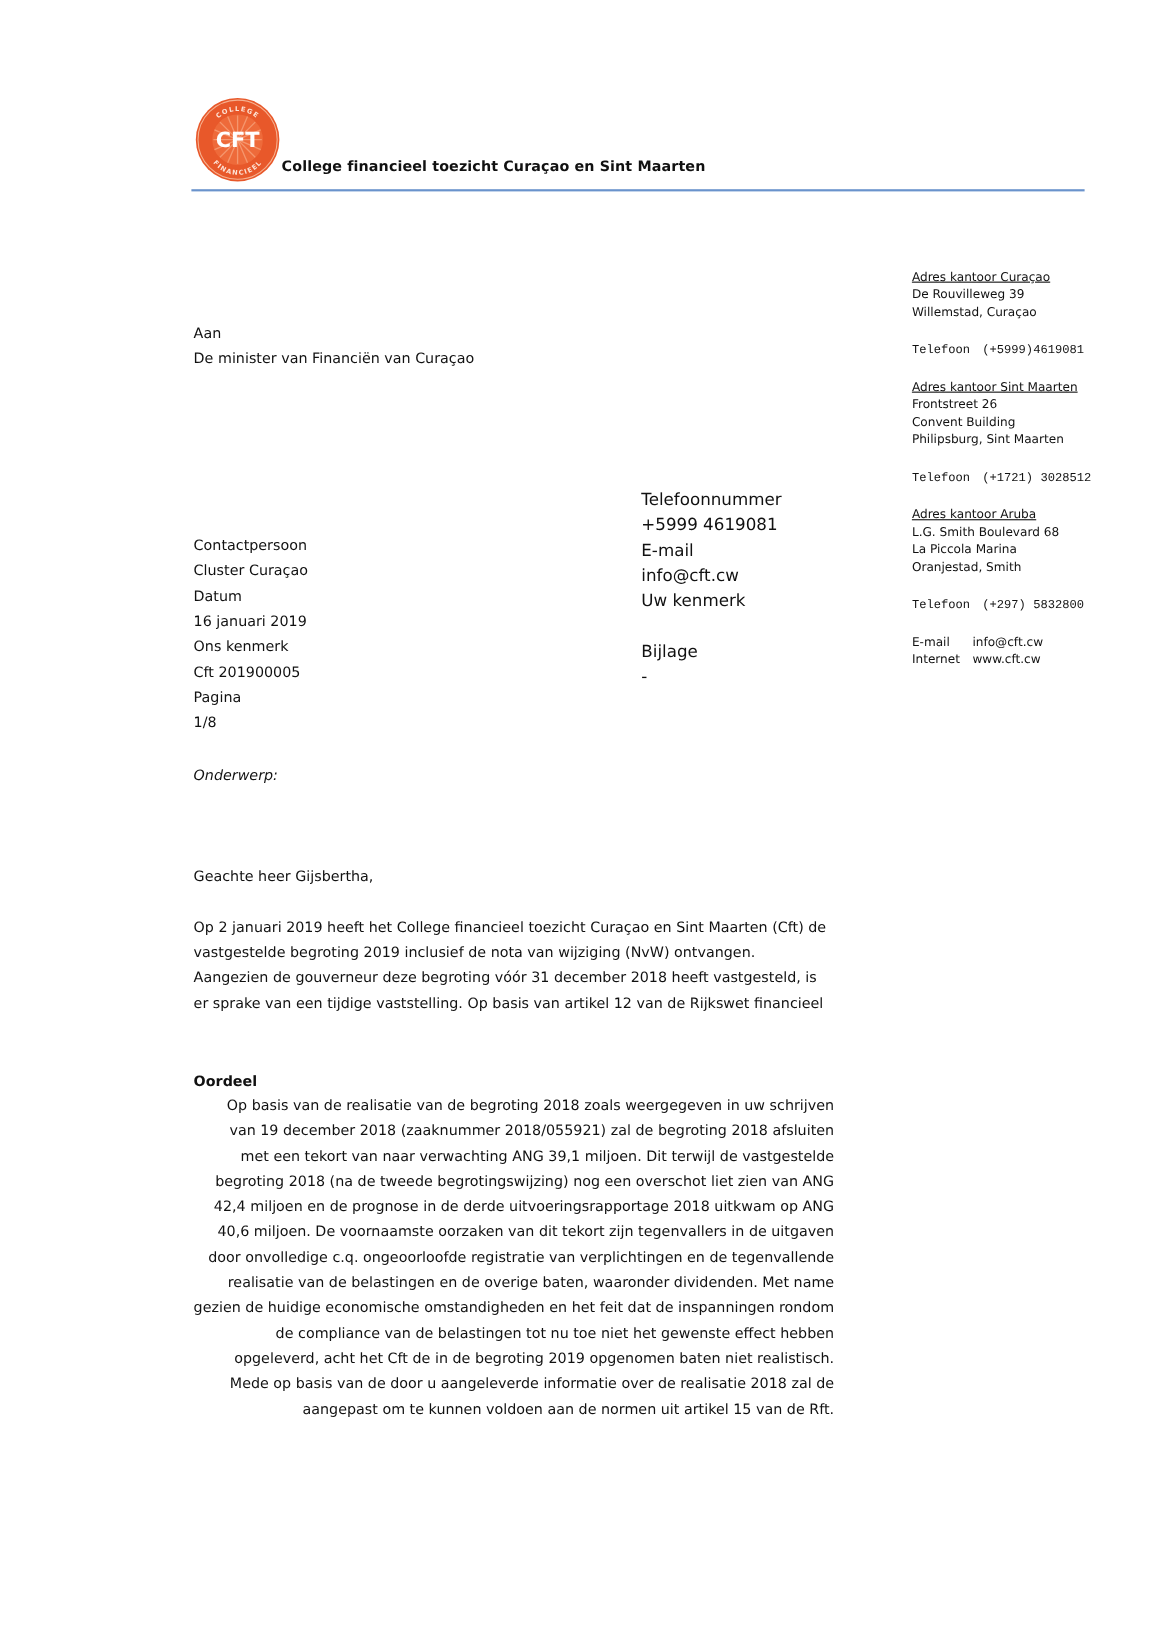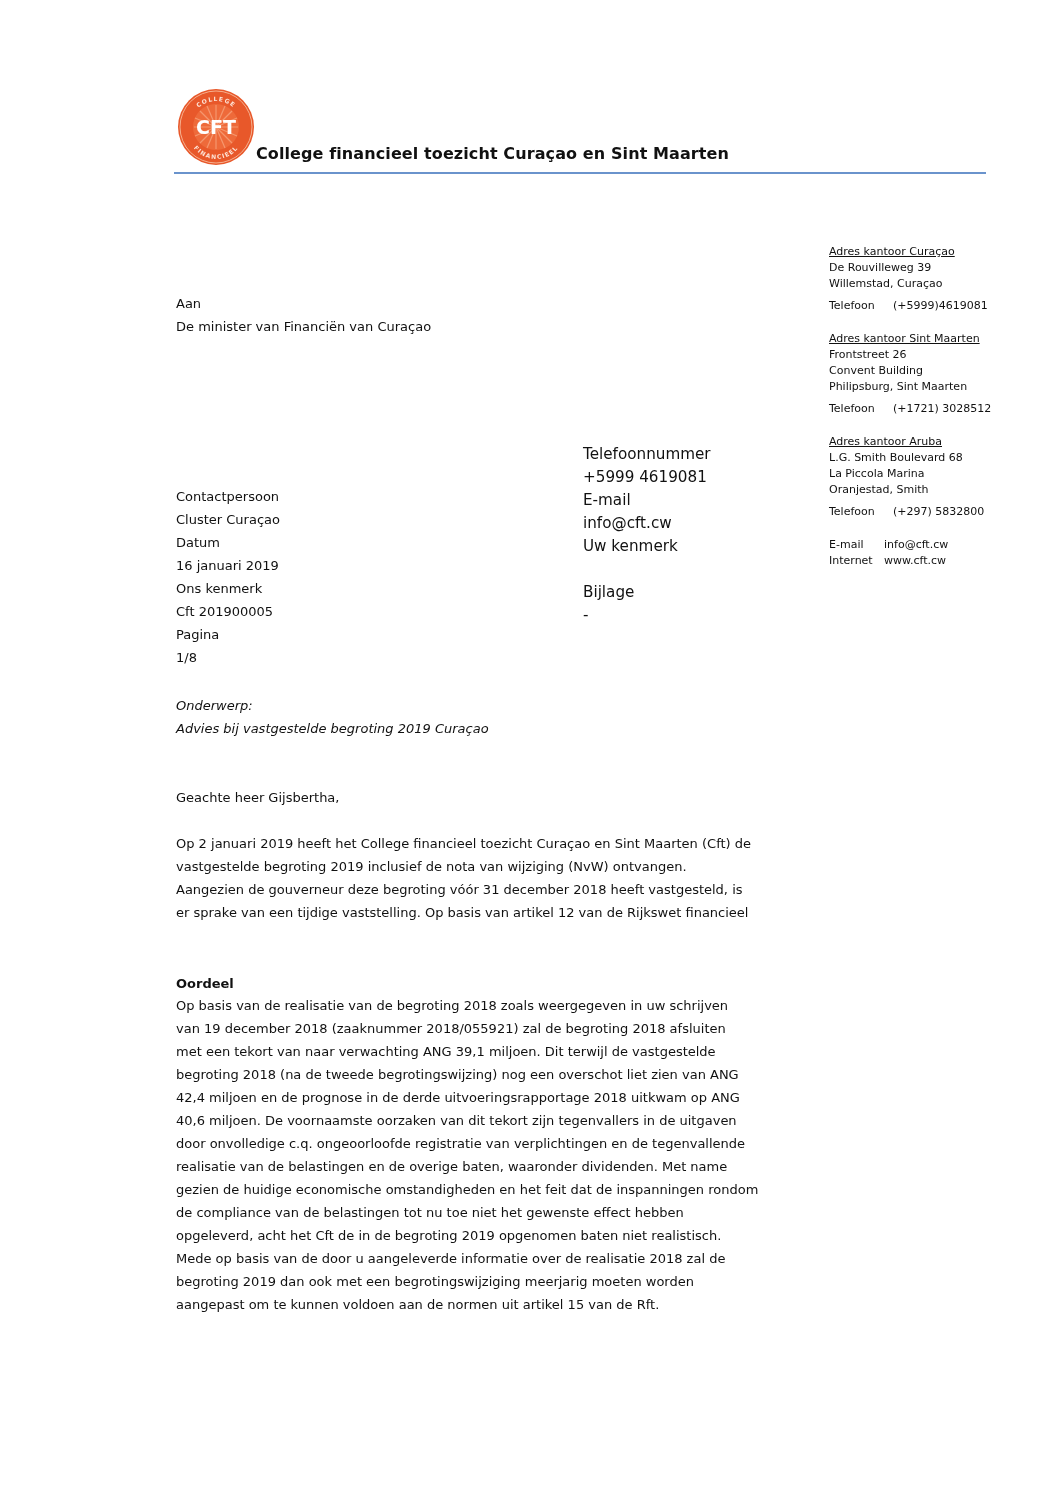--- a/index.html
+++ b/index.html
@@ -1,36 +1,36 @@
 <!DOCTYPE html>
 <html><head>
 <meta charset="utf-8">
 <style>
   html, body { margin: 0; padding: 0; background: #ffffff; }
   body { width: 1058px; height: 1497px; position: relative; overflow: hidden;
          font-family: "DejaVu Sans", sans-serif; color: #111; }
   .logo { position: absolute; left: 176px; top: 87px; width: 80px; height: 80px; }
-  .org-title { position: absolute; left: 256px; top: 144px; font-size: 16px; font-weight: bold;
+  .org-title { position: absolute; left: 256px; top: 144px; font-size: 13px; font-weight: bold;
                letter-spacing: 0.1px; white-space: nowrap; }
   .header-rule { position: absolute; left: 174px; top: 172px; width: 812px; height: 2px; background: #6a93cc; }
 
   .body-text { position: absolute; left: 176px; font-size: 13px; line-height: 23px; white-space: nowrap; margin-top: 42px; }
   .addressee { top: 250px; }
   .meta-left { top: 443px; }
   .meta-right { position: absolute; left: 583px; top: 443px; font-size: 15.2px; line-height: 23px; white-space: nowrap; }
   .subject { top: 652px; font-style: italic; }
   .salutation { top: 744px; }
   .para1 { top: 790px; }
   .para2-head { top: 930px; font-weight: bold; }
-  .para2 { top: 952px; }
+  .para2 { top: 952px; text-align: right; }
 
   .sidebar { position: absolute; left: 829px; top: 244px; font-size: 11px; line-height: 16px; white-space: nowrap; color: #111; }
   .sidebar .block { margin-bottom: 0; }
   .sidebar .head { text-decoration: underline; }
-  .sidebar .tel { margin-top: 6px; }
+  .sidebar .tel { margin-top: 19px; font-family: Liberation Mono, monospace; }
   .sidebar .tel .lbl { display: inline-block; width: 64px; }
   .sidebar .gap { height: 17px; }
   .sidebar .contact .lbl { display: inline-block; width: 55px; }
   .line { display: block; }
 </style>
 </head>
 <body>
 
 <div class="logo">
   <svg width="80" height="80" viewBox="0 0 80 80">
@@ -122,21 +122,20 @@
   <span class="line">E-mail</span>
   <span class="line">info@cft.cw</span>
   <span class="line">Uw kenmerk</span>
   <span class="line" style="min-height:23px"></span>
   <span class="line">Bijlage</span>
   <span class="line">-</span>
 </div>
 
 <div class="body-text subject">
   <span class="line">Onderwerp:</span>
-  <span class="line">Advies bij vastgestelde begroting 2019 Curaçao</span>
 </div>
 
 <div class="body-text salutation">Geachte heer Gijsbertha,</div>
 
 <div class="body-text para1">
   <span class="line">Op 2 januari 2019 heeft het College financieel toezicht Curaçao en Sint Maarten (Cft) de</span>
   <span class="line">vastgestelde begroting 2019 inclusief de nota van wijziging (NvW) ontvangen.</span>
   <span class="line">Aangezien de gouverneur deze begroting vóór 31 december 2018 heeft vastgesteld, is</span>
   <span class="line">er sprake van een tijdige vaststelling. Op basis van artikel 12 van de Rijkswet financieel</span>
 </div>
@@ -149,15 +148,14 @@
   <span class="line">met een tekort van naar verwachting ANG 39,1 miljoen. Dit terwijl de vastgestelde</span>
   <span class="line">begroting 2018 (na de tweede begrotingswijzing) nog een overschot liet zien van ANG</span>
   <span class="line">42,4 miljoen en de prognose in de derde uitvoeringsrapportage 2018 uitkwam op ANG</span>
   <span class="line">40,6 miljoen. De voornaamste oorzaken van dit tekort zijn tegenvallers in de uitgaven</span>
   <span class="line">door onvolledige c.q. ongeoorloofde registratie van verplichtingen en de tegenvallende</span>
   <span class="line">realisatie van de belastingen en de overige baten, waaronder dividenden. Met name</span>
   <span class="line">gezien de huidige economische omstandigheden en het feit dat de inspanningen rondom</span>
   <span class="line">de compliance van de belastingen tot nu toe niet het gewenste effect hebben</span>
   <span class="line">opgeleverd, acht het Cft de in de begroting 2019 opgenomen baten niet realistisch.</span>
   <span class="line">Mede op basis van de door u aangeleverde informatie over de realisatie 2018 zal de</span>
-  <span class="line">begroting 2019 dan ook met een begrotingswijziging meerjarig moeten worden</span>
   <span class="line">aangepast om te kunnen voldoen aan de normen uit artikel 15 van de Rft.</span>
 </div>
 
 </body></html>

